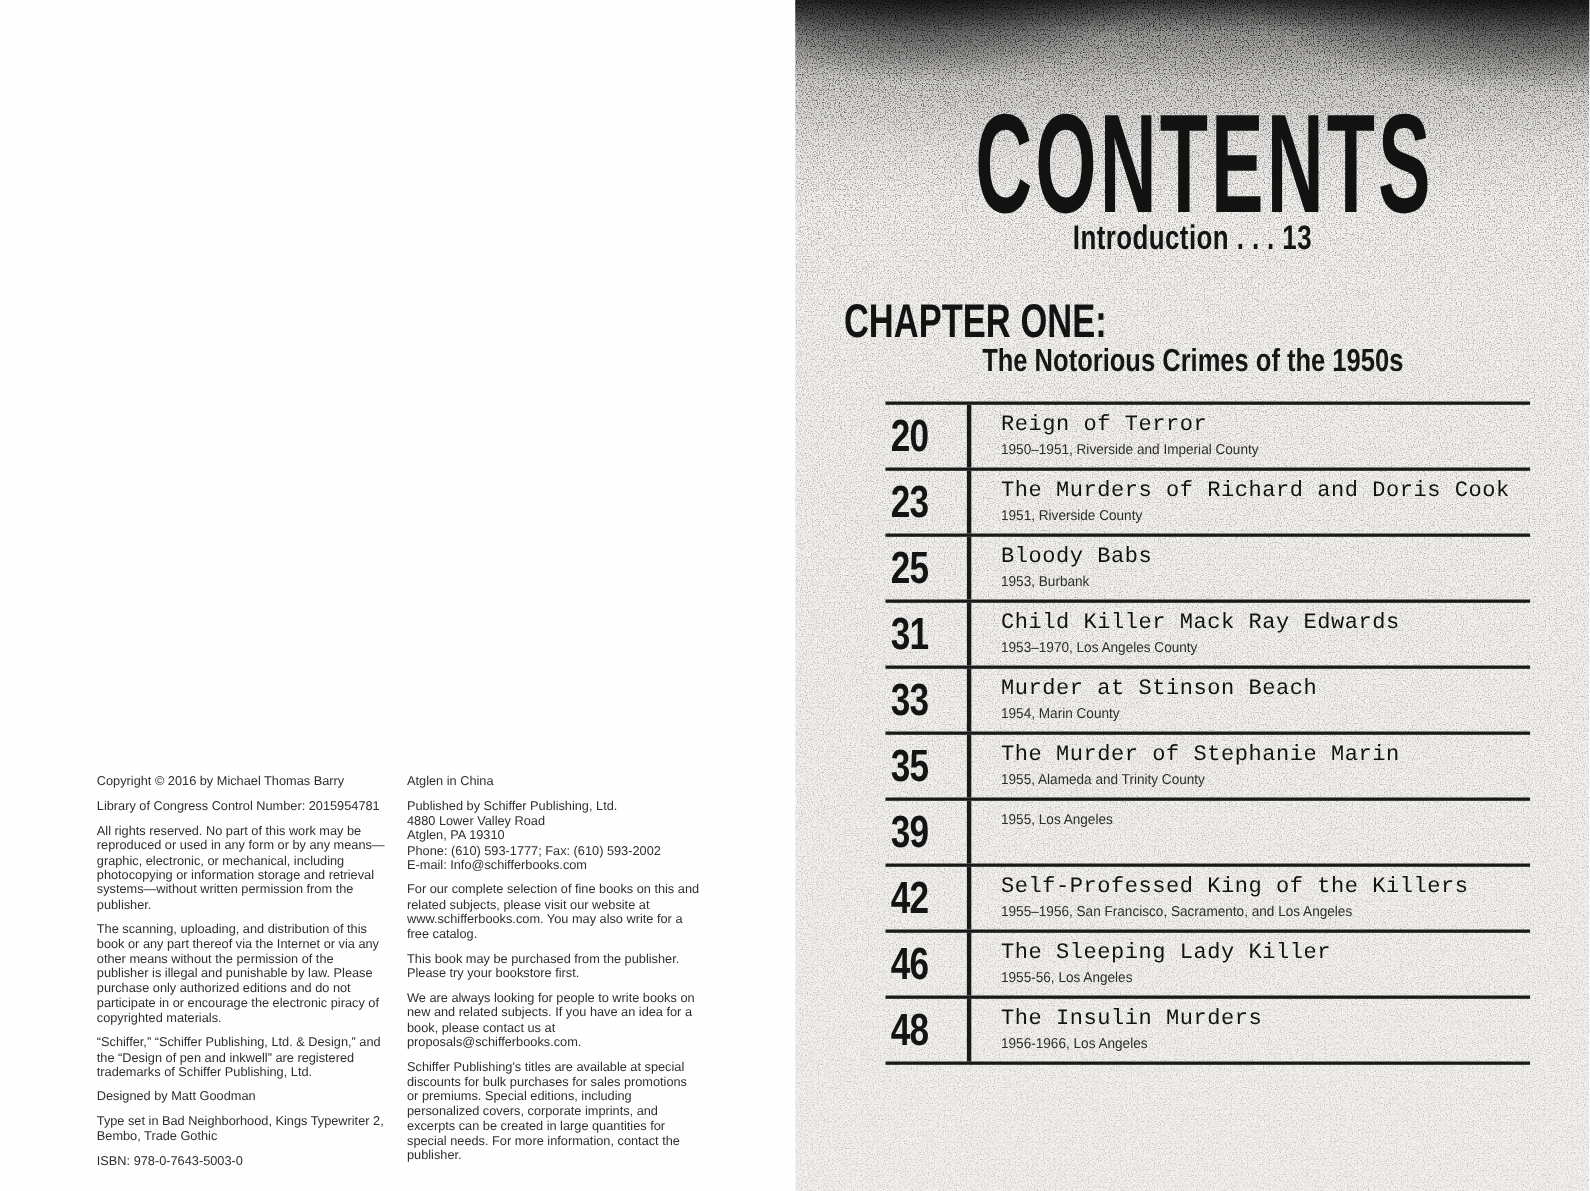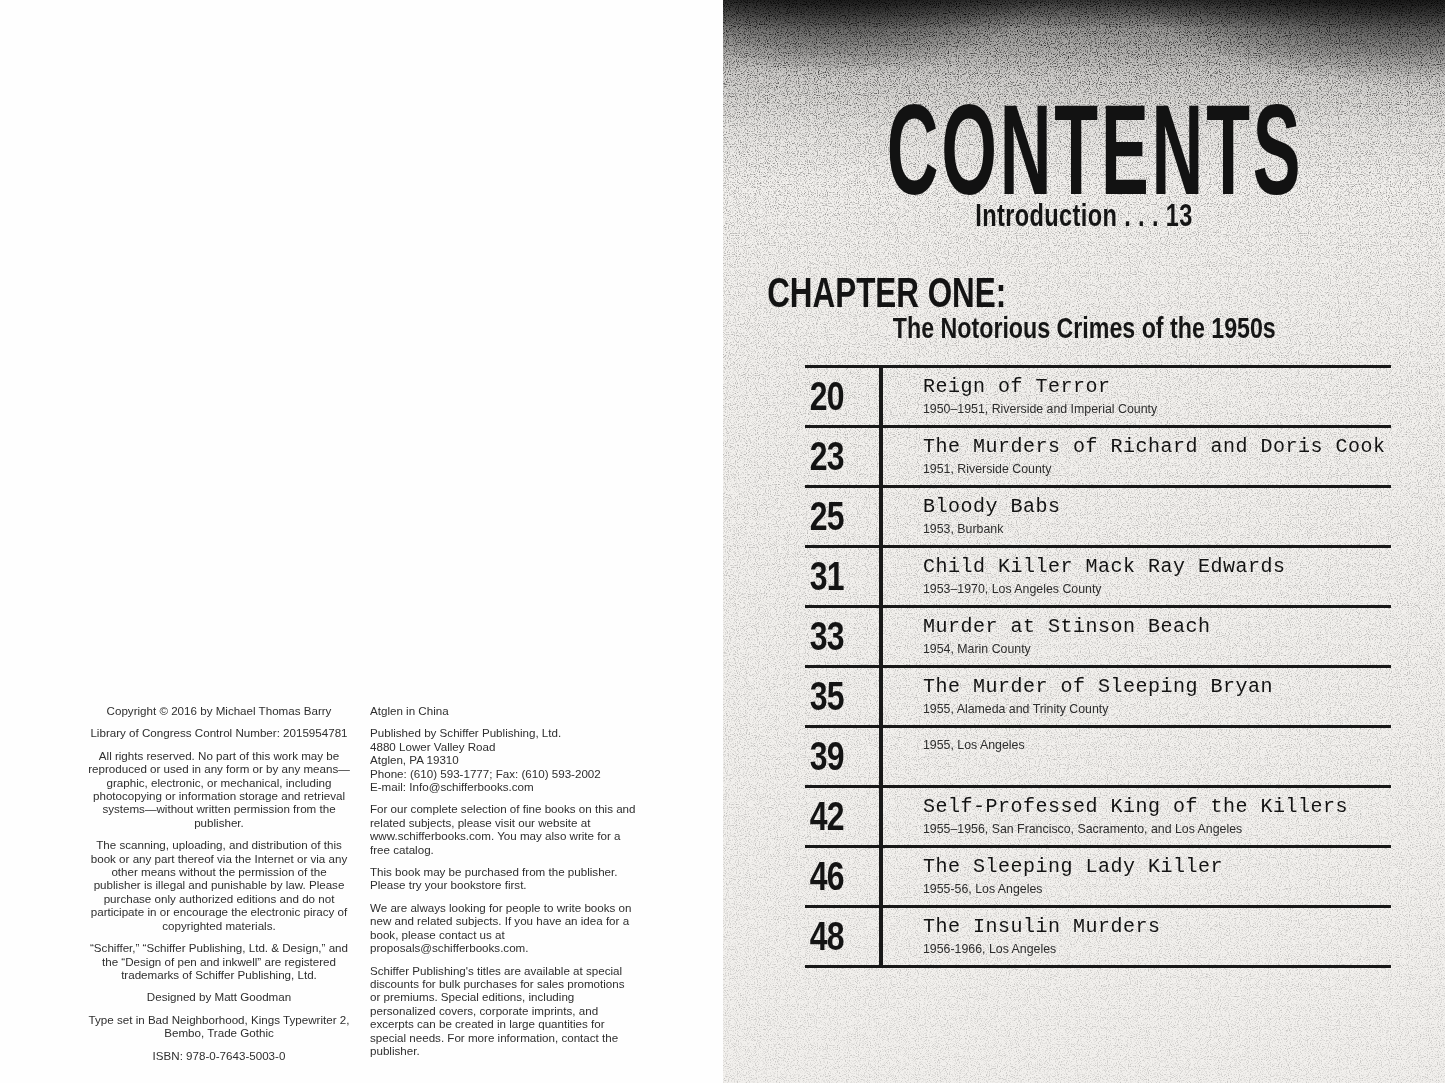--- a/index.html
+++ b/index.html
@@ -6,21 +6,21 @@
   html,body { width:1445px; height:1083px; overflow:hidden; background:#fff; }
   body { font-family:"Liberation Sans", sans-serif; color:#242424; }
 
   .spread { position:relative; width:1445px; height:1083px; background:#fdfdfd; }
 
   
   .page-left { position:absolute; left:0; top:0; width:723px; height:1083px; background:#fefefe; }
   .copy-col { position:absolute; font-size:11.6px; line-height:13.4px; color:#2e2e2e; }
   .copy-col p { margin-bottom:9px; }
   .copy-col .pre { white-space:pre-line; }
-  .col1 { left:88px; top:704px; width:262px;text-align:center; }
+  .col1 { left:88px; top:704px; width:262px; }
   .col2 { left:370px; top:704px; width:266px; }
 
   
   .page-right {
     position:absolute; left:723px; top:0; width:722px; height:1083px;
     background:
       radial-gradient(ellipse 46% 16% at 16% -4%, rgba(8,8,8,0.88), rgba(8,8,8,0) 68%),
       radial-gradient(ellipse 58% 18% at 94% -5%, rgba(4,4,4,0.92), rgba(4,4,4,0) 72%),
       linear-gradient(180deg, rgba(12,12,12,0.82) 0px, rgba(18,18,18,0.40) 30px,
         rgba(28,28,28,0.17) 75px, rgba(40,40,40,0.06) 130px, rgba(40,40,40,0) 185px),
@@ -45,21 +45,21 @@
   .chapter-subheading { font-size:29px; font-weight:700; color:#161616; transform:scaleX(0.80); }
 
   
   .toc { position:absolute; left:82px; top:365px; width:586px; border-top:3px solid #191919; }
   .toc-row { display:flex; height:60px; border-bottom:3px solid #191919; }
   .toc-num {
     width:78px; flex:0 0 78px; border-right:4px solid #191919;
     display:flex; align-items:center; justify-content:flex-start;
   }
   .toc-num span { font-size:41px; font-weight:700; color:#141414; transform:scaleX(0.78); letter-spacing:-1px; }
-  .toc-info { flex:1; padding:7px 0 0 40px; }
+  .toc-info { flex:1; padding:7px 0 0 27px; }
   .toc-title {
     font-family:"Liberation Mono", monospace; font-size:20px; color:#131313;
     letter-spacing:0.5px; line-height:24px;
   }
   .toc-detail { font-size:13px; color:#2c2c2c; line-height:20px; }
   .toc-detail span { display:inline-block; transform:scaleX(0.95); transform-origin:0 50%; }
 </style>
 </head>
 <body>
 
@@ -169,21 +169,21 @@
           <div class="toc-info">
             <div class="toc-title">Murder at Stinson Beach</div>
             <div class="toc-detail"><span>1954, Marin County</span></div>
           </div>
         </div>
         <div class="toc-row">
           <div class="toc-num">
               <span>35</span>
             </div>
           <div class="toc-info">
-            <div class="toc-title">The Murder of Sleeping Bryan</div>
+            <div class="toc-title">The Murder of Stephanie Marin</div>
             <div class="toc-detail"><span>1955, Alameda and Trinity County</span></div>
           </div>
         </div>
         <div class="toc-row">
           <div class="toc-num">
               <span>39</span>
             </div>
           <div class="toc-info">
             <div class="toc-detail"><span>1955, Los Angeles</span></div>
           </div>

